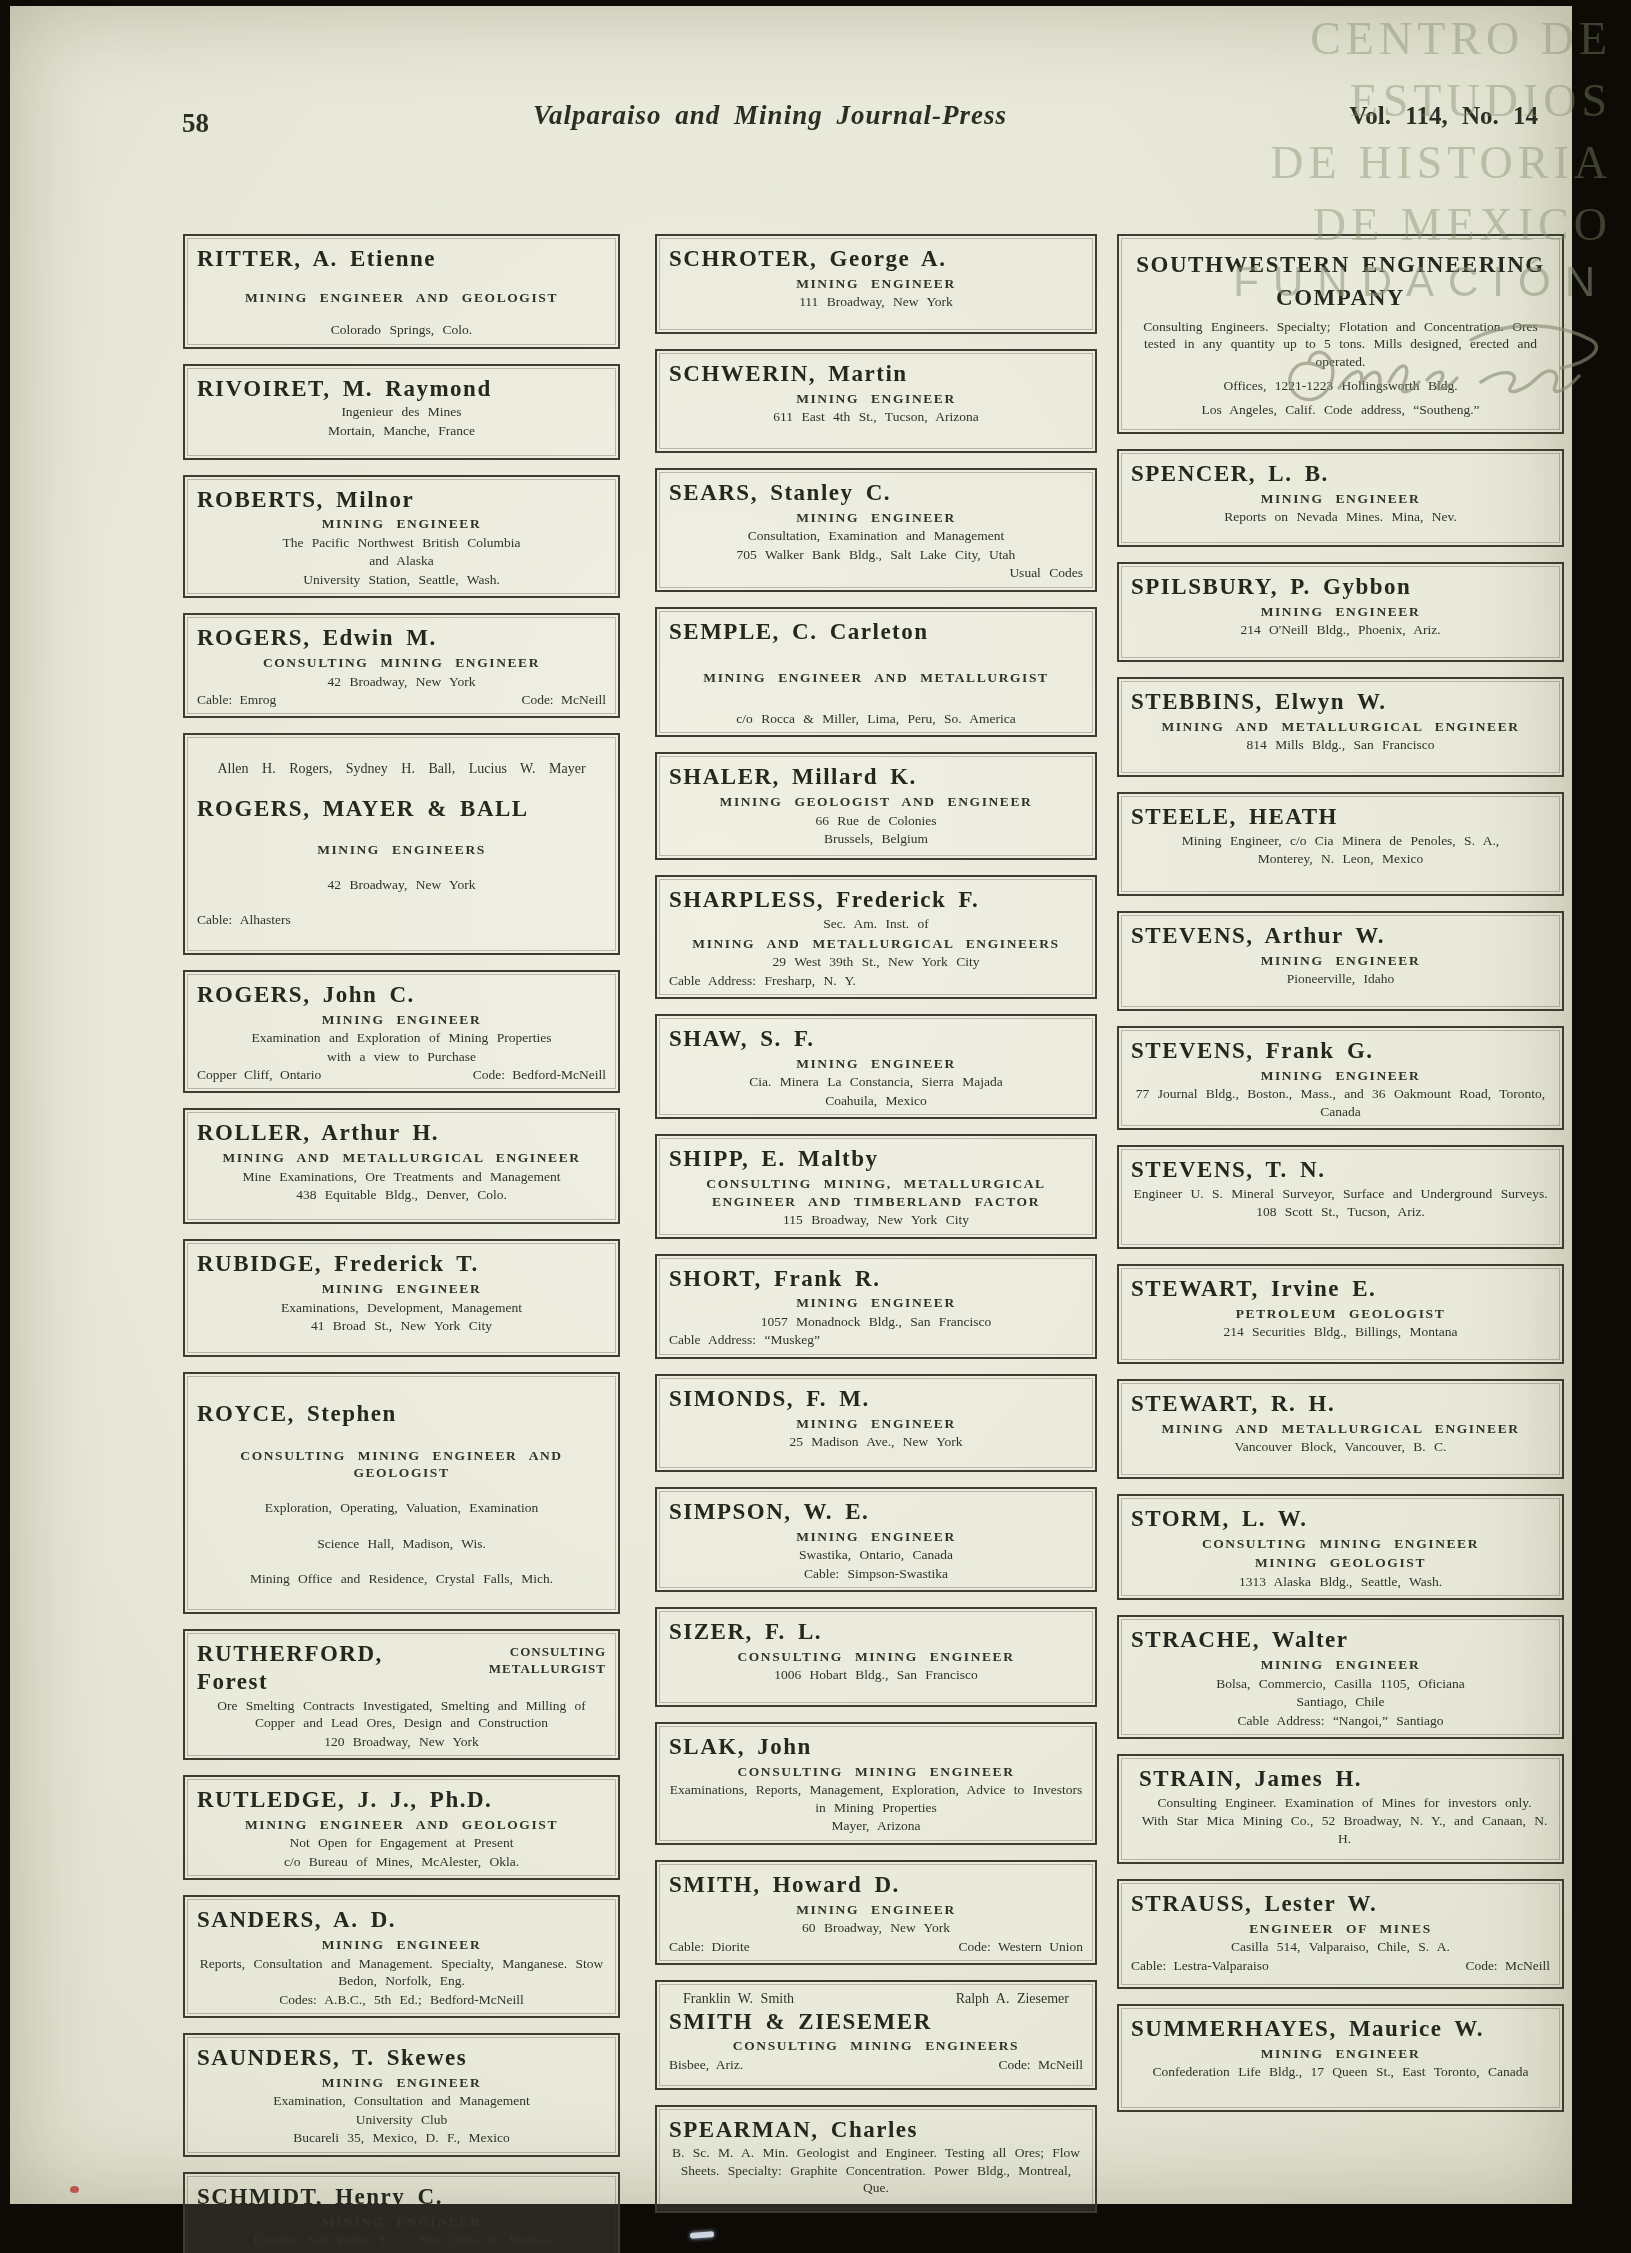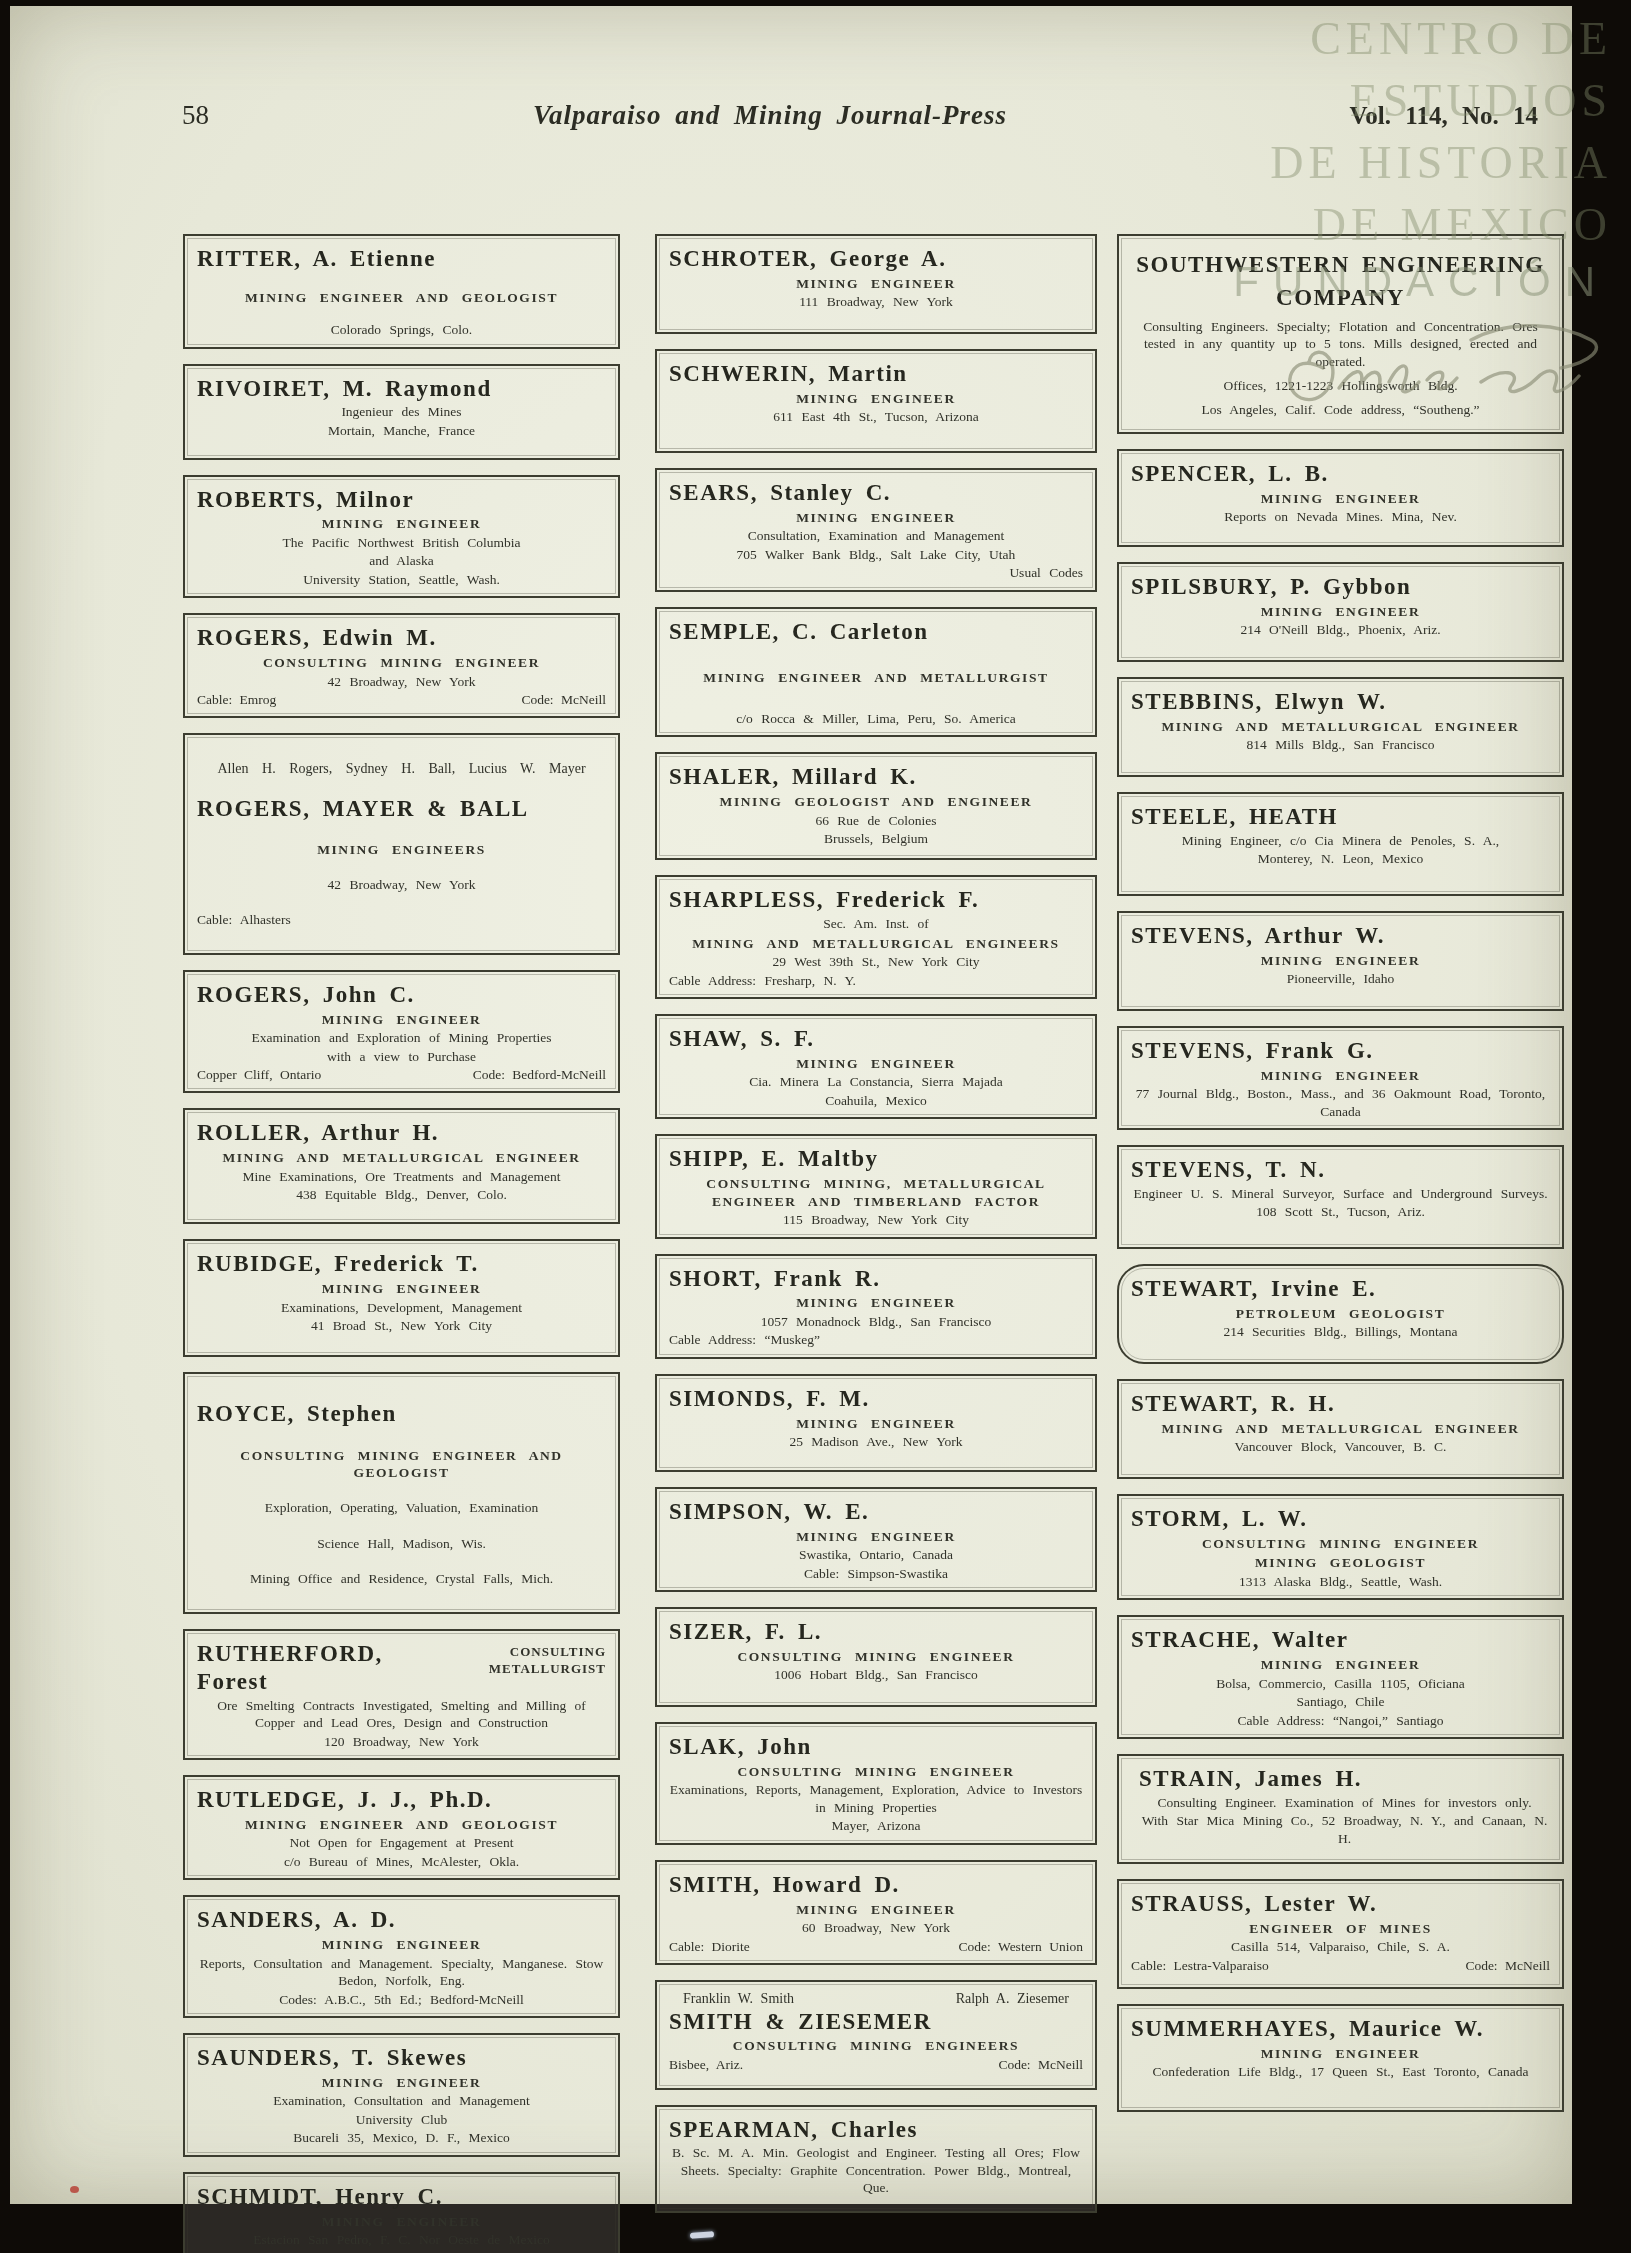--- a/index.html
+++ b/index.html
@@ -8,21 +8,21 @@
     background:#0e0b07;
     font-family:"Liberation Serif","DejaVu Serif",serif;
   }
   .paper{
     position:absolute;left:10px;top:6px;width:1562px;height:2198px;
     background:radial-gradient(ellipse at 45% 40%, #edeee0 0%, #e7e8d8 55%, #dcddca 100%);
     box-shadow:inset 0 0 90px rgba(95,90,60,.32);
   }
   
   .hdr{position:absolute;top:94px;left:0;width:100%;height:40px;color:#2c2d24;}
-  .pagenum{position:absolute;left:172px;top:0;font-size:27px;font-weight:normal;}
+  .pagenum{position:absolute;left:172px;top:8px;font-size:27px;font-weight:bold;}
   .jtitle{position:absolute;left:420px;width:680px;text-align:center;top:0;
     font-size:27px;font-weight:bold;font-style:italic;letter-spacing:1px;word-spacing:6px;}
   .vol{position:absolute;right:34px;top:2px;font-size:25px;font-weight:bold;word-spacing:8px;}
   
   .wm{position:absolute;right:19px;top:8px;text-align:right;z-index:5;pointer-events:none;
     font-family:"Liberation Serif","DejaVu Serif",serif;
     color:rgba(128,138,106,.42);font-size:46px;letter-spacing:5px;line-height:62px;}
   .wm-f{position:absolute;right:22px;top:258px;z-index:5;pointer-events:none;
     font-family:"Liberation Sans","DejaVu Sans",sans-serif;
     color:rgba(138,148,120,.55);font-size:42px;letter-spacing:14px;font-weight:400;}
@@ -378,21 +378,21 @@
           <div class="ln sc">MINING ENGINEER</div>
           <div class="ln b">77 Journal Bldg., Boston., Mass., and 36 Oakmount Road, Toronto, Canada</div>
         </div>
         <div class="entry" style="min-height: 104px;">
           <div class="nrow">
             <div class="name">STEVENS, T. N.</div>
           </div>
           <div class="ln b">Engineer U. S. Mineral Surveyor, Surface and Underground Surveys.</div>
           <div class="ln b">108 Scott St., Tucson, Ariz.</div>
         </div>
-        <div class="entry" style="min-height: 100px; border-radius: 27px;">
+        <div class="entry" style="min-height: 100px;">
           <div class="nrow">
             <div class="name">STEWART, Irvine E.</div>
           </div>
           <div class="ln sc">PETROLEUM GEOLOGIST</div>
           <div class="ln b">214 Securities Bldg., Billings, Montana</div>
         </div>
         <div class="entry" style="min-height: 100px;">
           <div class="nrow">
             <div class="name">STEWART, R. H.</div>
           </div>

